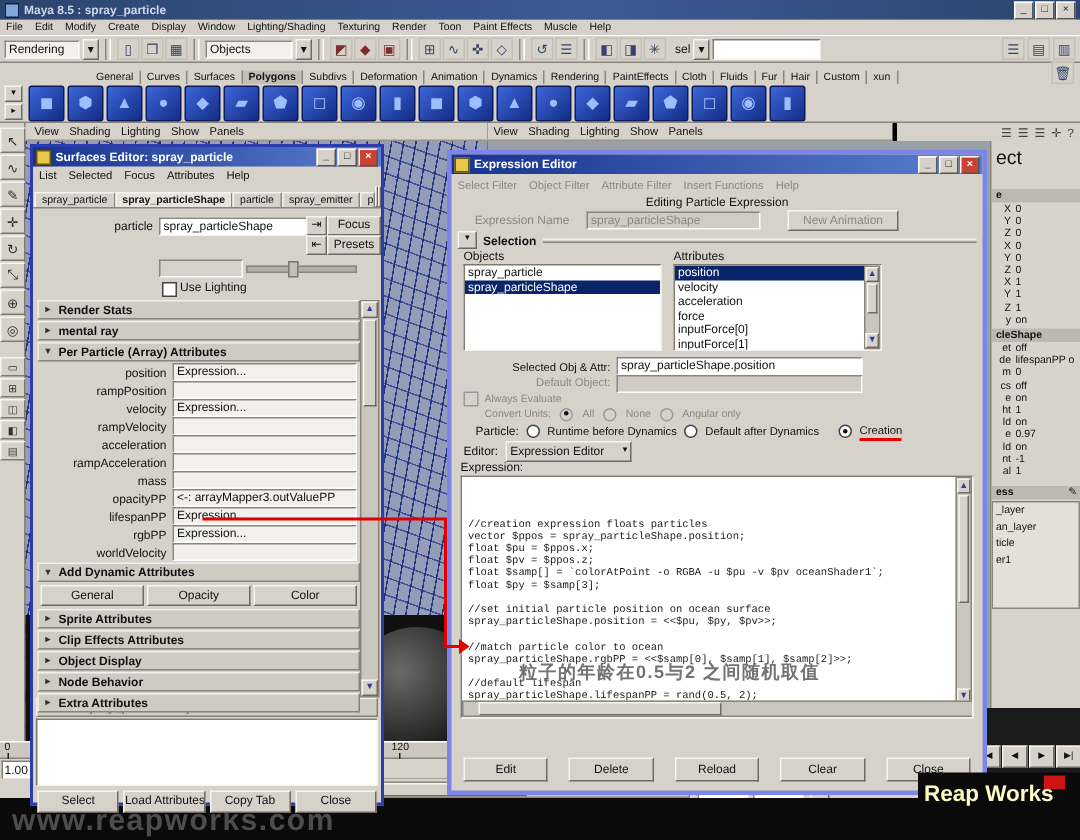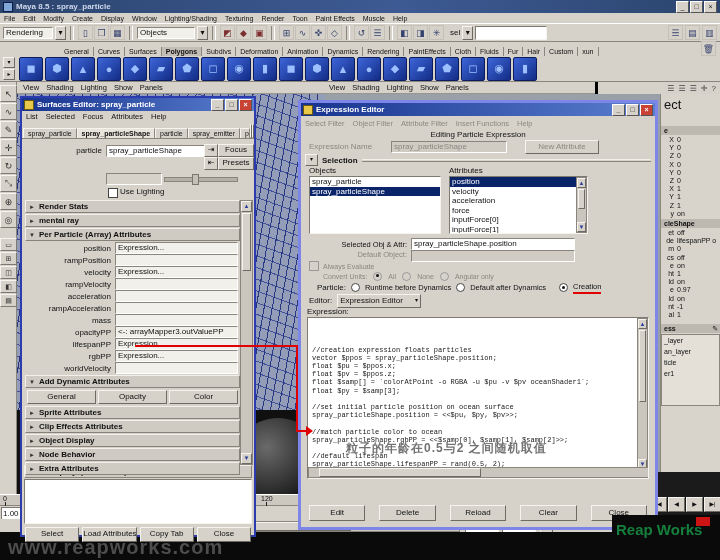--- a/index.html
+++ b/index.html
@@ -556,23 +556,23 @@
     <div class="menurow dis" style="height:12px;">
 
     <span class="menu-item">Select Filter</span>
         <span class="menu-item">Object Filter</span>
         <span class="menu-item">Attribute Filter</span>
         <span class="menu-item">Insert Functions</span>
         <span class="menu-item">Help</span>
       </div>
     <div style="text-align:center;font-size:8px;height:9px;">Editing Particle Expression</div>
     <div style="display:flex;align-items:center;gap:4px;height:15px;padding:0 8px;">
-      <span class="dis" style="width:78px;text-align:left;font-size:8px;">Expression Name</span>
+      <span class="dis" style="width:78px;text-align:center;font-size:8px;">Expression Name</span>
       <span class="field dis" style="width:110px;background:#d0ccc4;">spray_particleShape</span>
-      <span class="btn dis" style="width:72px;height:12px;line-height:11px;margin-left:14px;">New Attribute</span>
+      <span class="btn dis" style="width:72px;height:12px;line-height:11px;margin-left:14px;">New Animation</span>
     </div>
     <div style="display:flex;align-items:center;gap:4px;height:12px;padding:0 4px;">
       <span class="btn" style="width:11px;height:10px;line-height:9px;font-size:6px;">▾</span>
       <span style="font-size:8px;font-weight:bold;">Selection</span>
       <span style="flex:1;border-top:1px solid #f2f0ea;border-bottom:1px solid #8a867e;height:1px;"></span>
     </div>
     <div style="height:72px;position:relative;">
       <span class="abs" style="left:8px;top:0;font-size:8px;">Objects</span>
       <div class="listbox abs" style="left:8px;top:10px;width:130px;height:56px;">
         <div class="li">spray_particle</div>
@@ -649,21 +649,21 @@
 
     <span class="btn" style="flex:1;height:14px;line-height:13px;">Edit</span>
         <span class="btn" style="flex:1;height:14px;line-height:13px;">Delete</span>
         <span class="btn" style="flex:1;height:14px;line-height:13px;">Reload</span>
         <span class="btn" style="flex:1;height:14px;line-height:13px;">Clear</span>
         <span class="btn" style="flex:1;height:14px;line-height:13px;">Close</span>
       </div>
   </div>
 
   <div class="abs" style="left:612px;top:515px;width:108px;height:45px;background:#0a0a0a;">
-    <span class="abs" style="left:4px;top:6px;color:#15803d;font-size:15px;font-weight:bold;">Reap Works</span>
+    <span class="abs" style="left:4px;top:6px;color:#fef9c3;font-size:15px;font-weight:bold;">Reap Works</span>
     <span class="abs" style="left:84px;top:2px;width:14px;height:9px;background:#cc1414;"></span>
   </div>
 
   <div class="abs" style="left:135px;top:345px;width:162px;height:2px;background:#e00000;"></div>
   <div class="abs" style="left:296px;top:345px;width:2px;height:87px;background:#e00000;"></div>
   <div class="abs" style="left:296px;top:430px;width:10px;height:2px;background:#e00000;"></div>
   <div class="abs" style="left:306px;top:426px;width:0;height:0;border-left:7px solid #e00000;border-top:5px solid transparent;border-bottom:5px solid transparent;"></div>
 
 </div>
 

